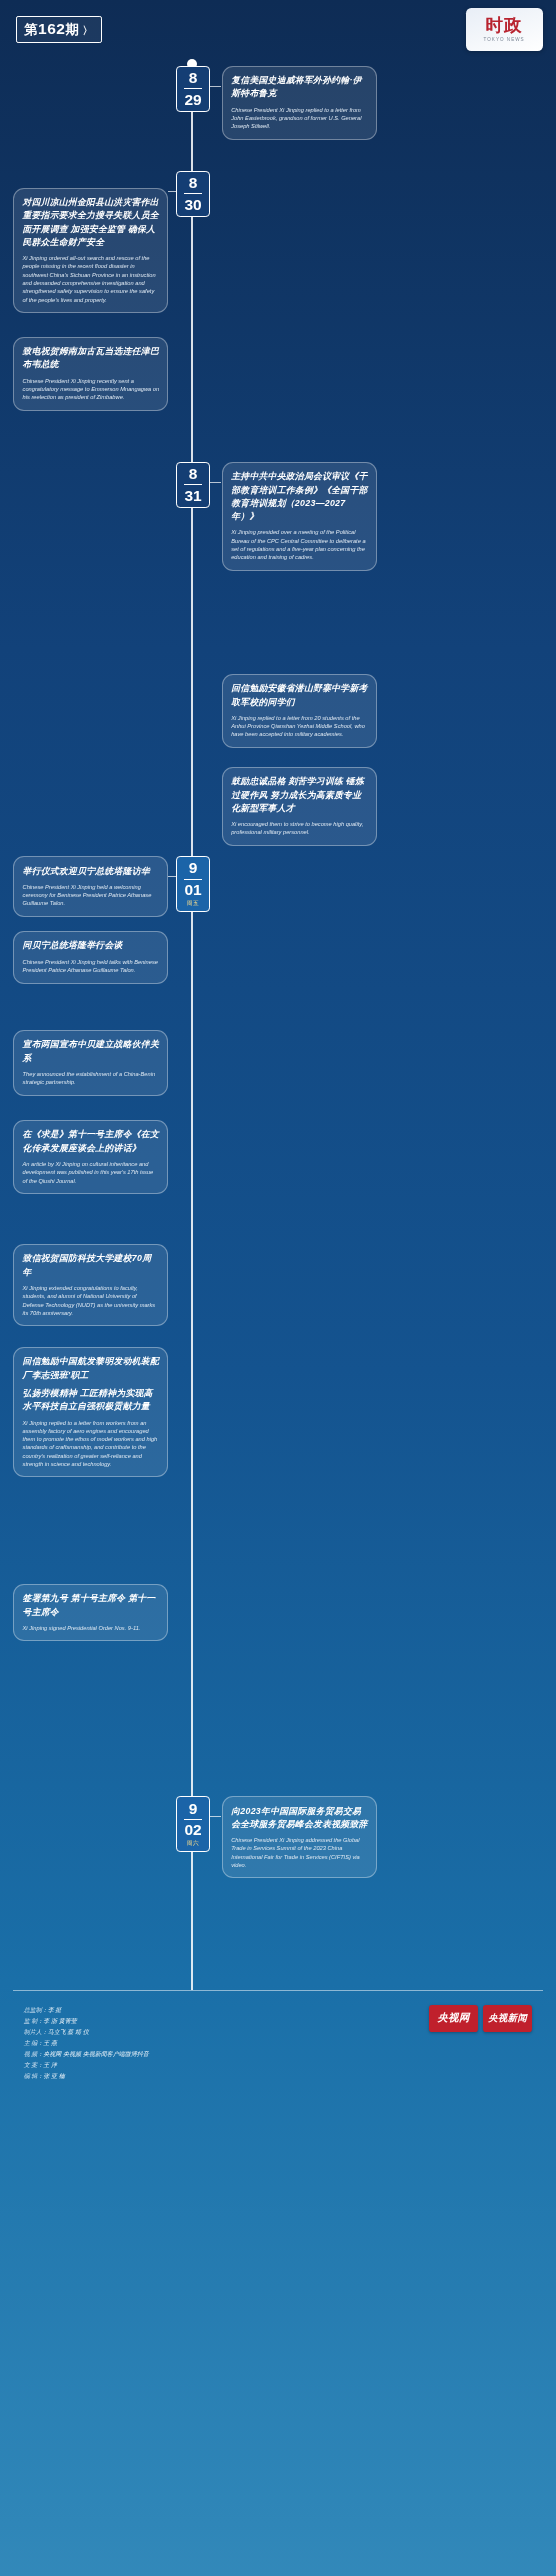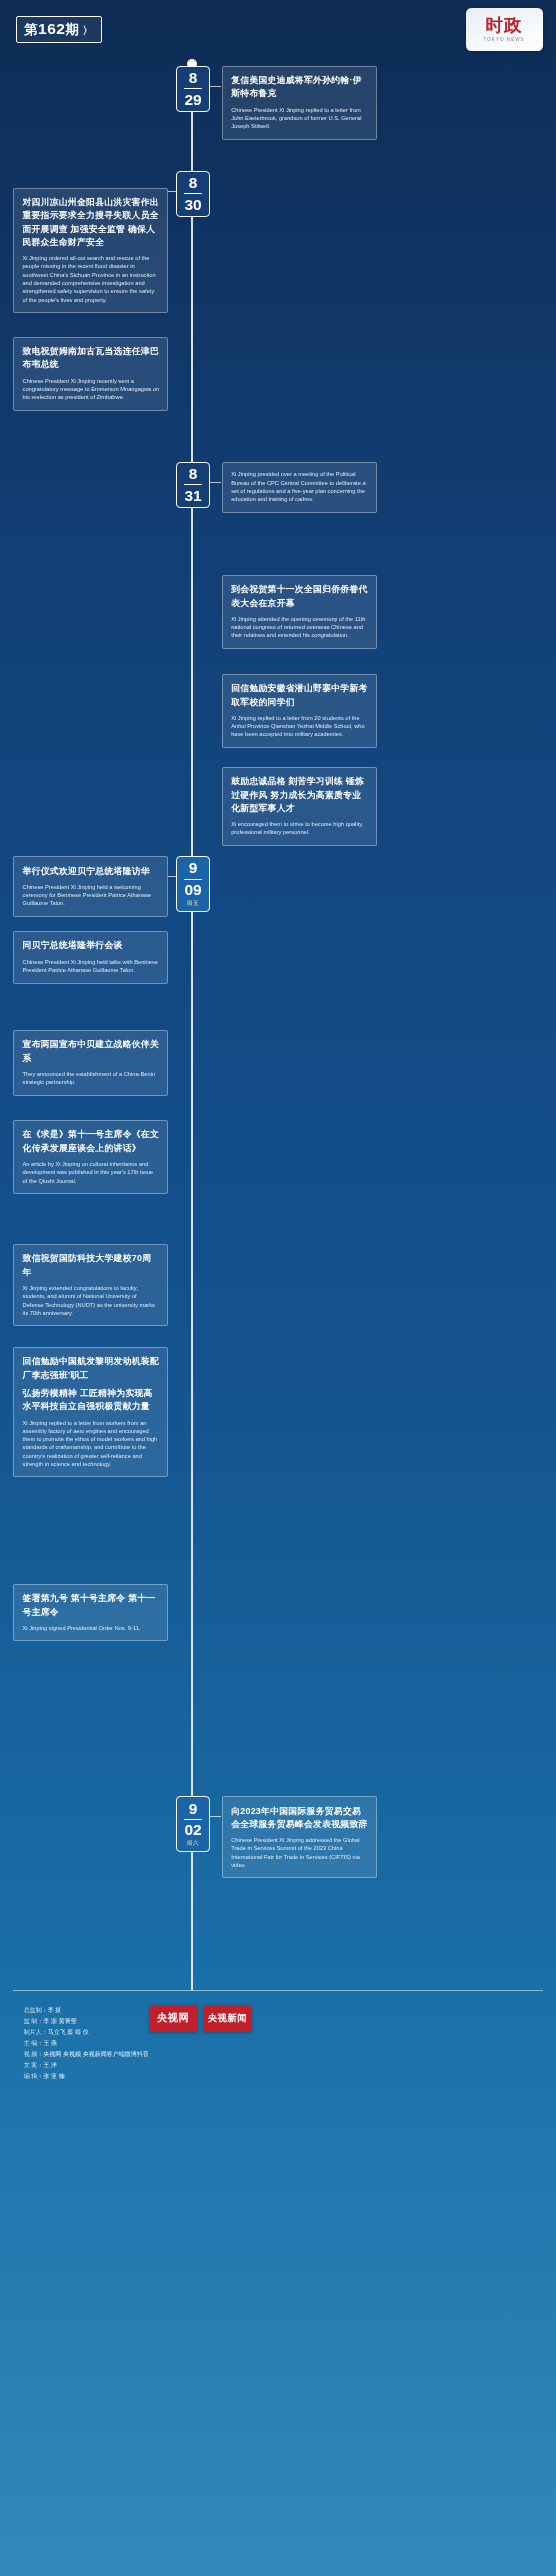--- a/index.html
+++ b/index.html
@@ -86,23 +86,24 @@
   .node .hr{width:17.5px;height:1px;background:#ffffff;margin:2.6px auto;}
   .node .d{font-size:15.5px;font-weight:bold;line-height:1;}
   .node.special{background:#1b64a8;}
   .node .tag{
     display:block;margin-top:2.1px;font-size:5.7px;color:#ffe08a;letter-spacing:0.5px;
   }
   .card{
     position:relative;
     background:rgba(255,255,255,.10);
     border:0.5px solid rgba(255,255,255,.35);
-    border-radius:2px;
+    border-radius:11px;
     padding:7.2px 8.2px 8.2px;
     box-sizing:border-box;
+    font-style:italic;
   }
   .card.left{margin-left:13.4px;width:155px;}
   .card.right{margin-left:222px;width:155px;}
   .card .cn{
     font-size:8.8px;
     line-height:1.5;
     font-weight:bold;
     margin:0 0 5.2px 0;
     color:#ffffff;
     letter-spacing:0.3px;
@@ -122,21 +123,23 @@
   .connector.l{left:168px;width:8.2px;}
   .connector.r{left:208px;width:13.4px;}
 
   
   .footer{
     position:relative;
     margin:0 13.4px 0 13.4px;
     padding:13.4px 10.3px 20.6px 10.3px;
     border-top:0.5px solid rgba(255,255,255,.5);
     display:flex;
+    justify-content:space-between;
     align-items:flex-start;
+    font-style:italic;
   }
   .credits{font-size:6px;line-height:1.85;color:#eef5fb;}
   .credits span.k{color:#cfe1f0;}
   .brandbox{display:flex;gap:5.2px;}
   .brand{
     width:49px;height:27px;border-radius:3.1px;background:#c0202c;
     color:#fff;display:flex;align-items:center;justify-content:center;
     font-size:10.3px;font-weight:bold;letter-spacing:0.5px;
     box-shadow:0 1px 3.1px rgba(0,0,0,.3);
   }
@@ -192,41 +195,38 @@
     </div>
 
     <div class="row" style="height:392px">
       <div class="node" style="top:4.1px">
         <div class="m">8</div>
         <div class="hr"></div>
         <div class="d">31</div>
       </div>
       <div class="connector r" style="top:24px"></div>
       <div class="card right" style="position:absolute;top:4.1px;">
+        <p class="cn">主持中共中央政治局会议审议《干部教育培训工作条例》《全国干部教育培训规划（2023—2027年）》</p>
         <p class="en">Xi Jinping presided over a meeting of the Political Bureau of the CPC Central Committee to deliberate a set of regulations and a five-year plan concerning the education and training of cadres.</p>
-      </div>
-      <div class="card right" style="position:absolute;top:117px;">
-        <p class="cn">到会祝贺第十一次全国归侨侨眷代表大会在京开幕</p>
-        <p class="en">Xi Jinping attended the opening ceremony of the 11th national congress of returned overseas Chinese and their relatives and extended his congratulation.</p>
       </div>
       <div class="card right" style="position:absolute;top:216px;">
         <p class="cn">回信勉励安徽省潜山野寨中学新考取军校的同学们</p>
         <p class="en">Xi Jinping replied to a letter from 20 students of the Anhui Province Qianshan Yezhai Middle School, who have been accepted into military academies.</p>
       </div>
       <div class="card right" style="position:absolute;top:309px;">
         <p class="cn">鼓励忠诚品格 刻苦学习训练 锤炼过硬作风 努力成长为高素质专业化新型军事人才</p>
         <p class="en">Xi encouraged them to strive to become high quality, professional military personnel.</p>
       </div>
     </div>
 
     <div class="row" style="height:938px">
       <div class="node special" style="top:4.1px">
         <div class="m">9</div>
         <div class="hr"></div>
-        <div class="d">09</div>
+        <div class="d">01</div>
         <span class="tag">周五</span>
       </div>
       <div class="connector l" style="top:24px"></div>
 
       <div class="card left" style="position:absolute;top:4.1px;">
         <p class="cn">举行仪式欢迎贝宁总统塔隆访华</p>
         <p class="en">Chinese President Xi Jinping held a welcoming ceremony for Beninese President Patrice Athanase Guillaume Talon.</p>
       </div>
       <div class="card left" style="position:absolute;top:79px;">
         <p class="cn">同贝宁总统塔隆举行会谈</p>

